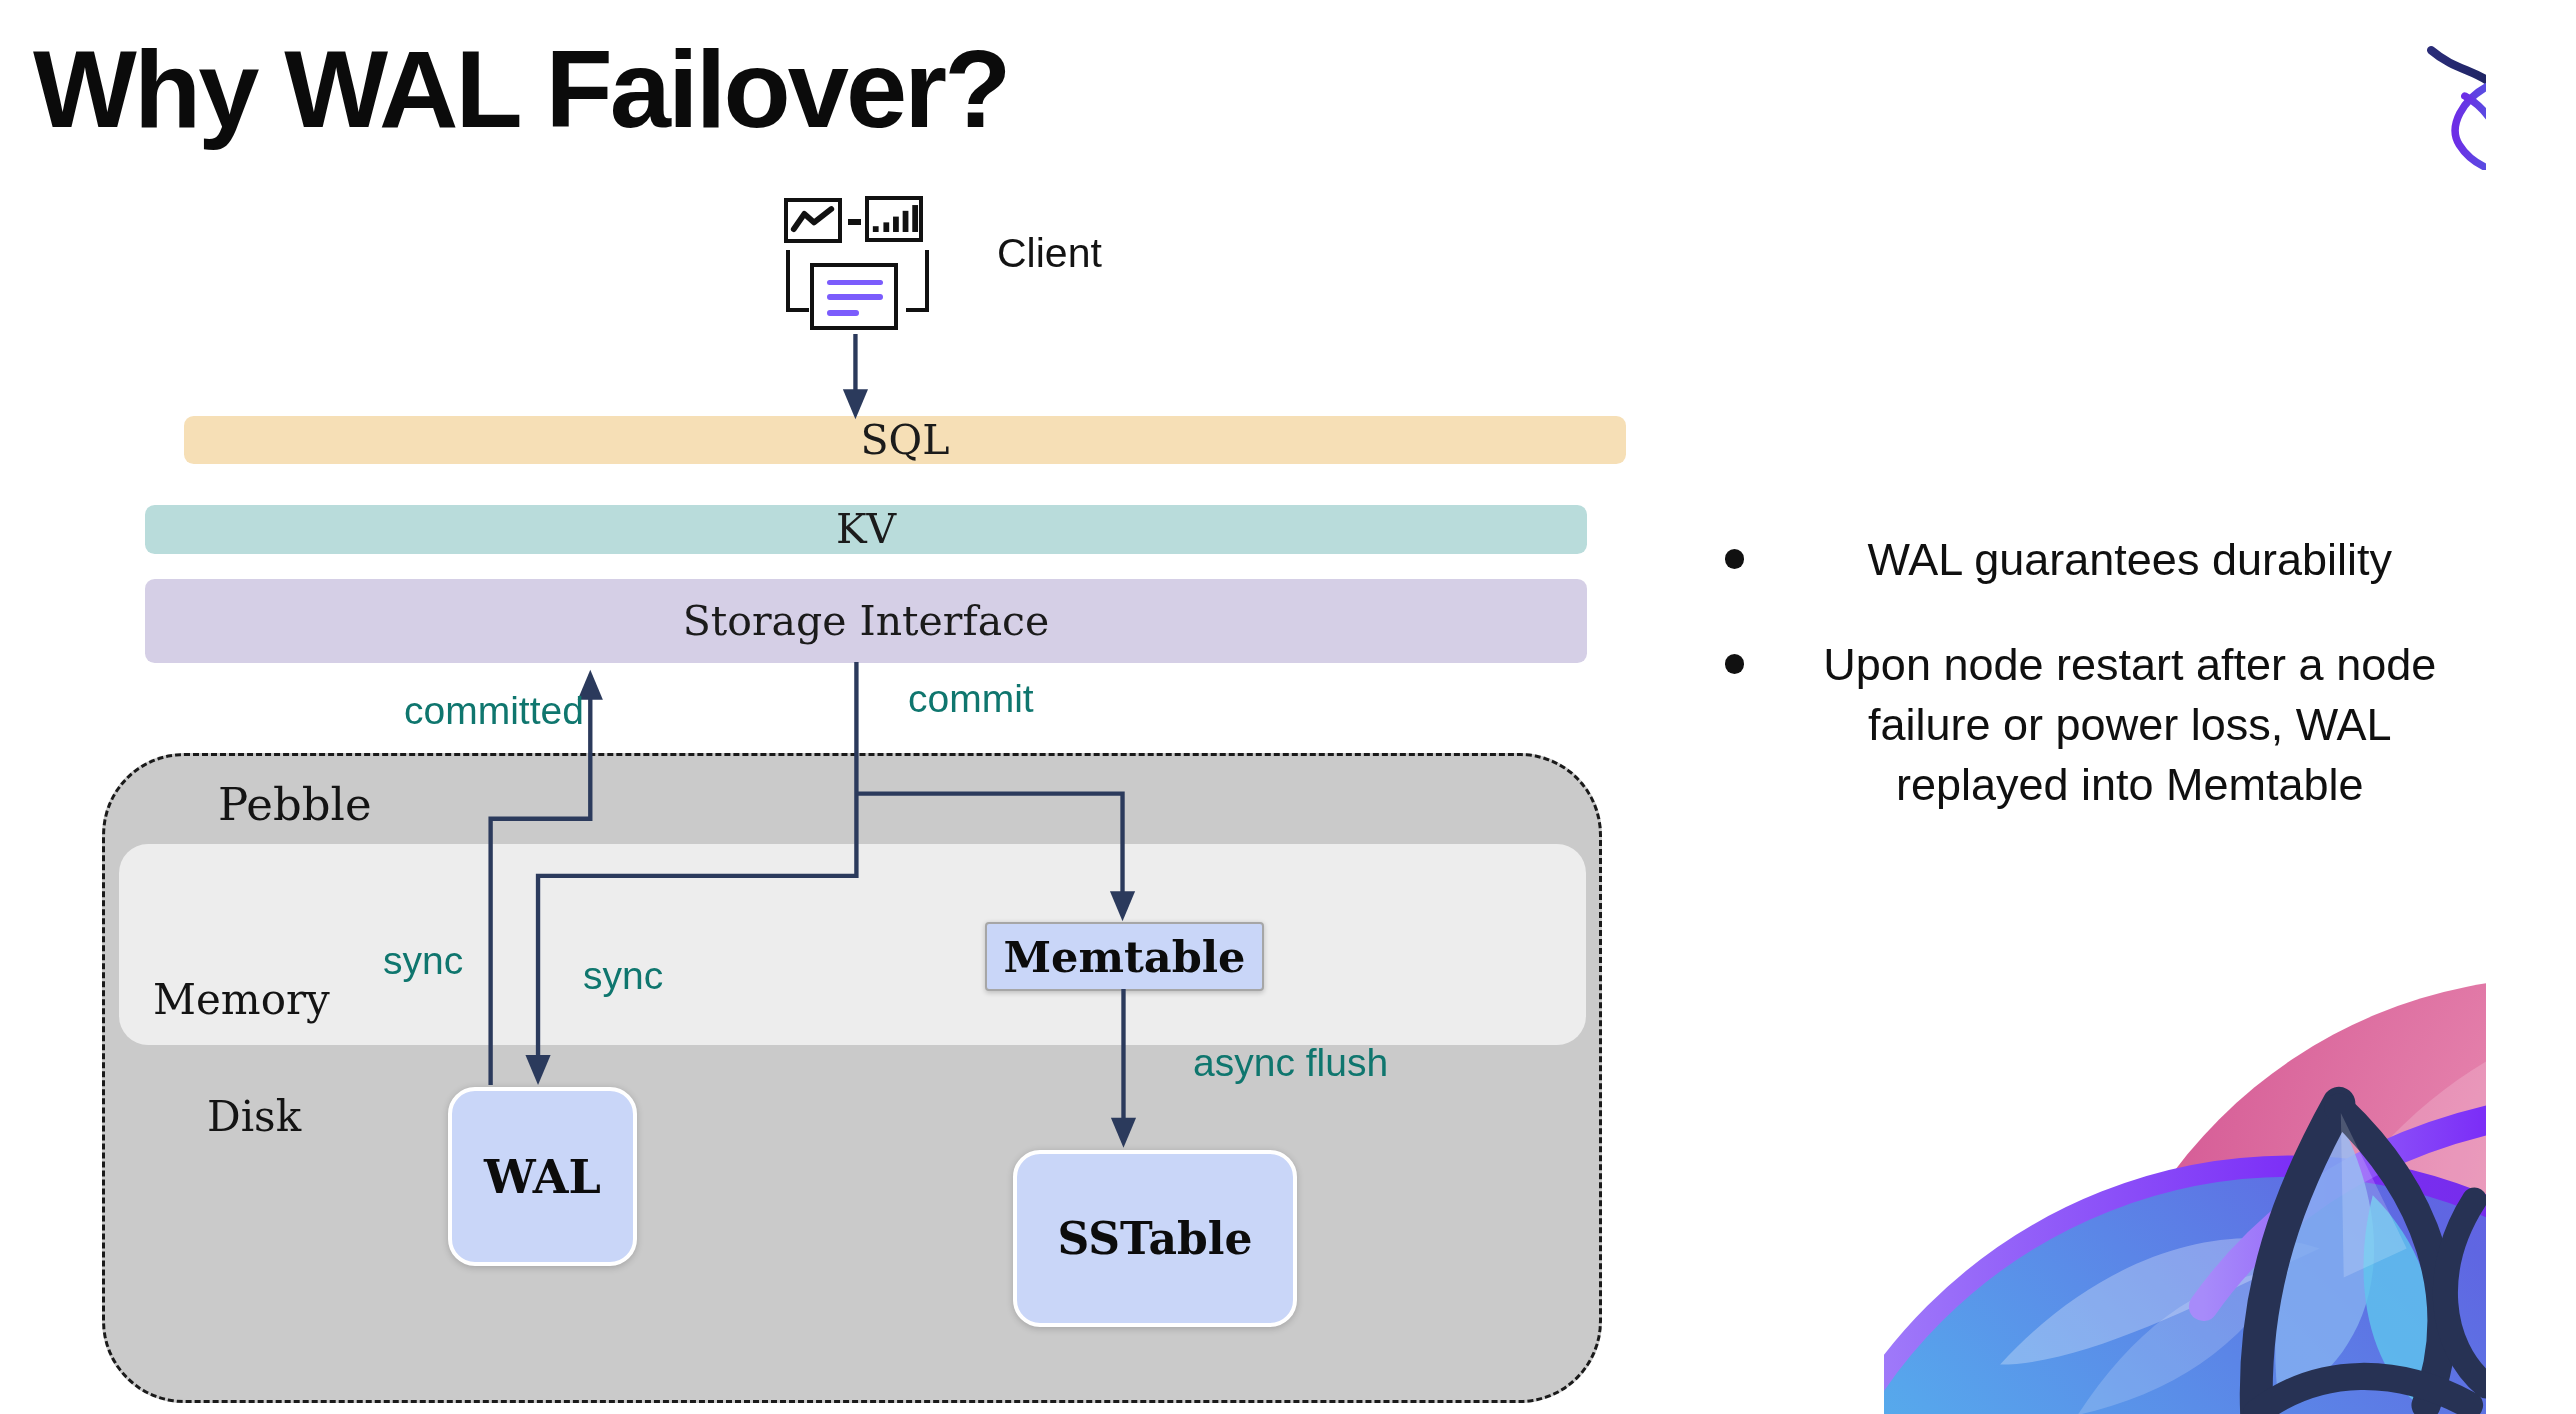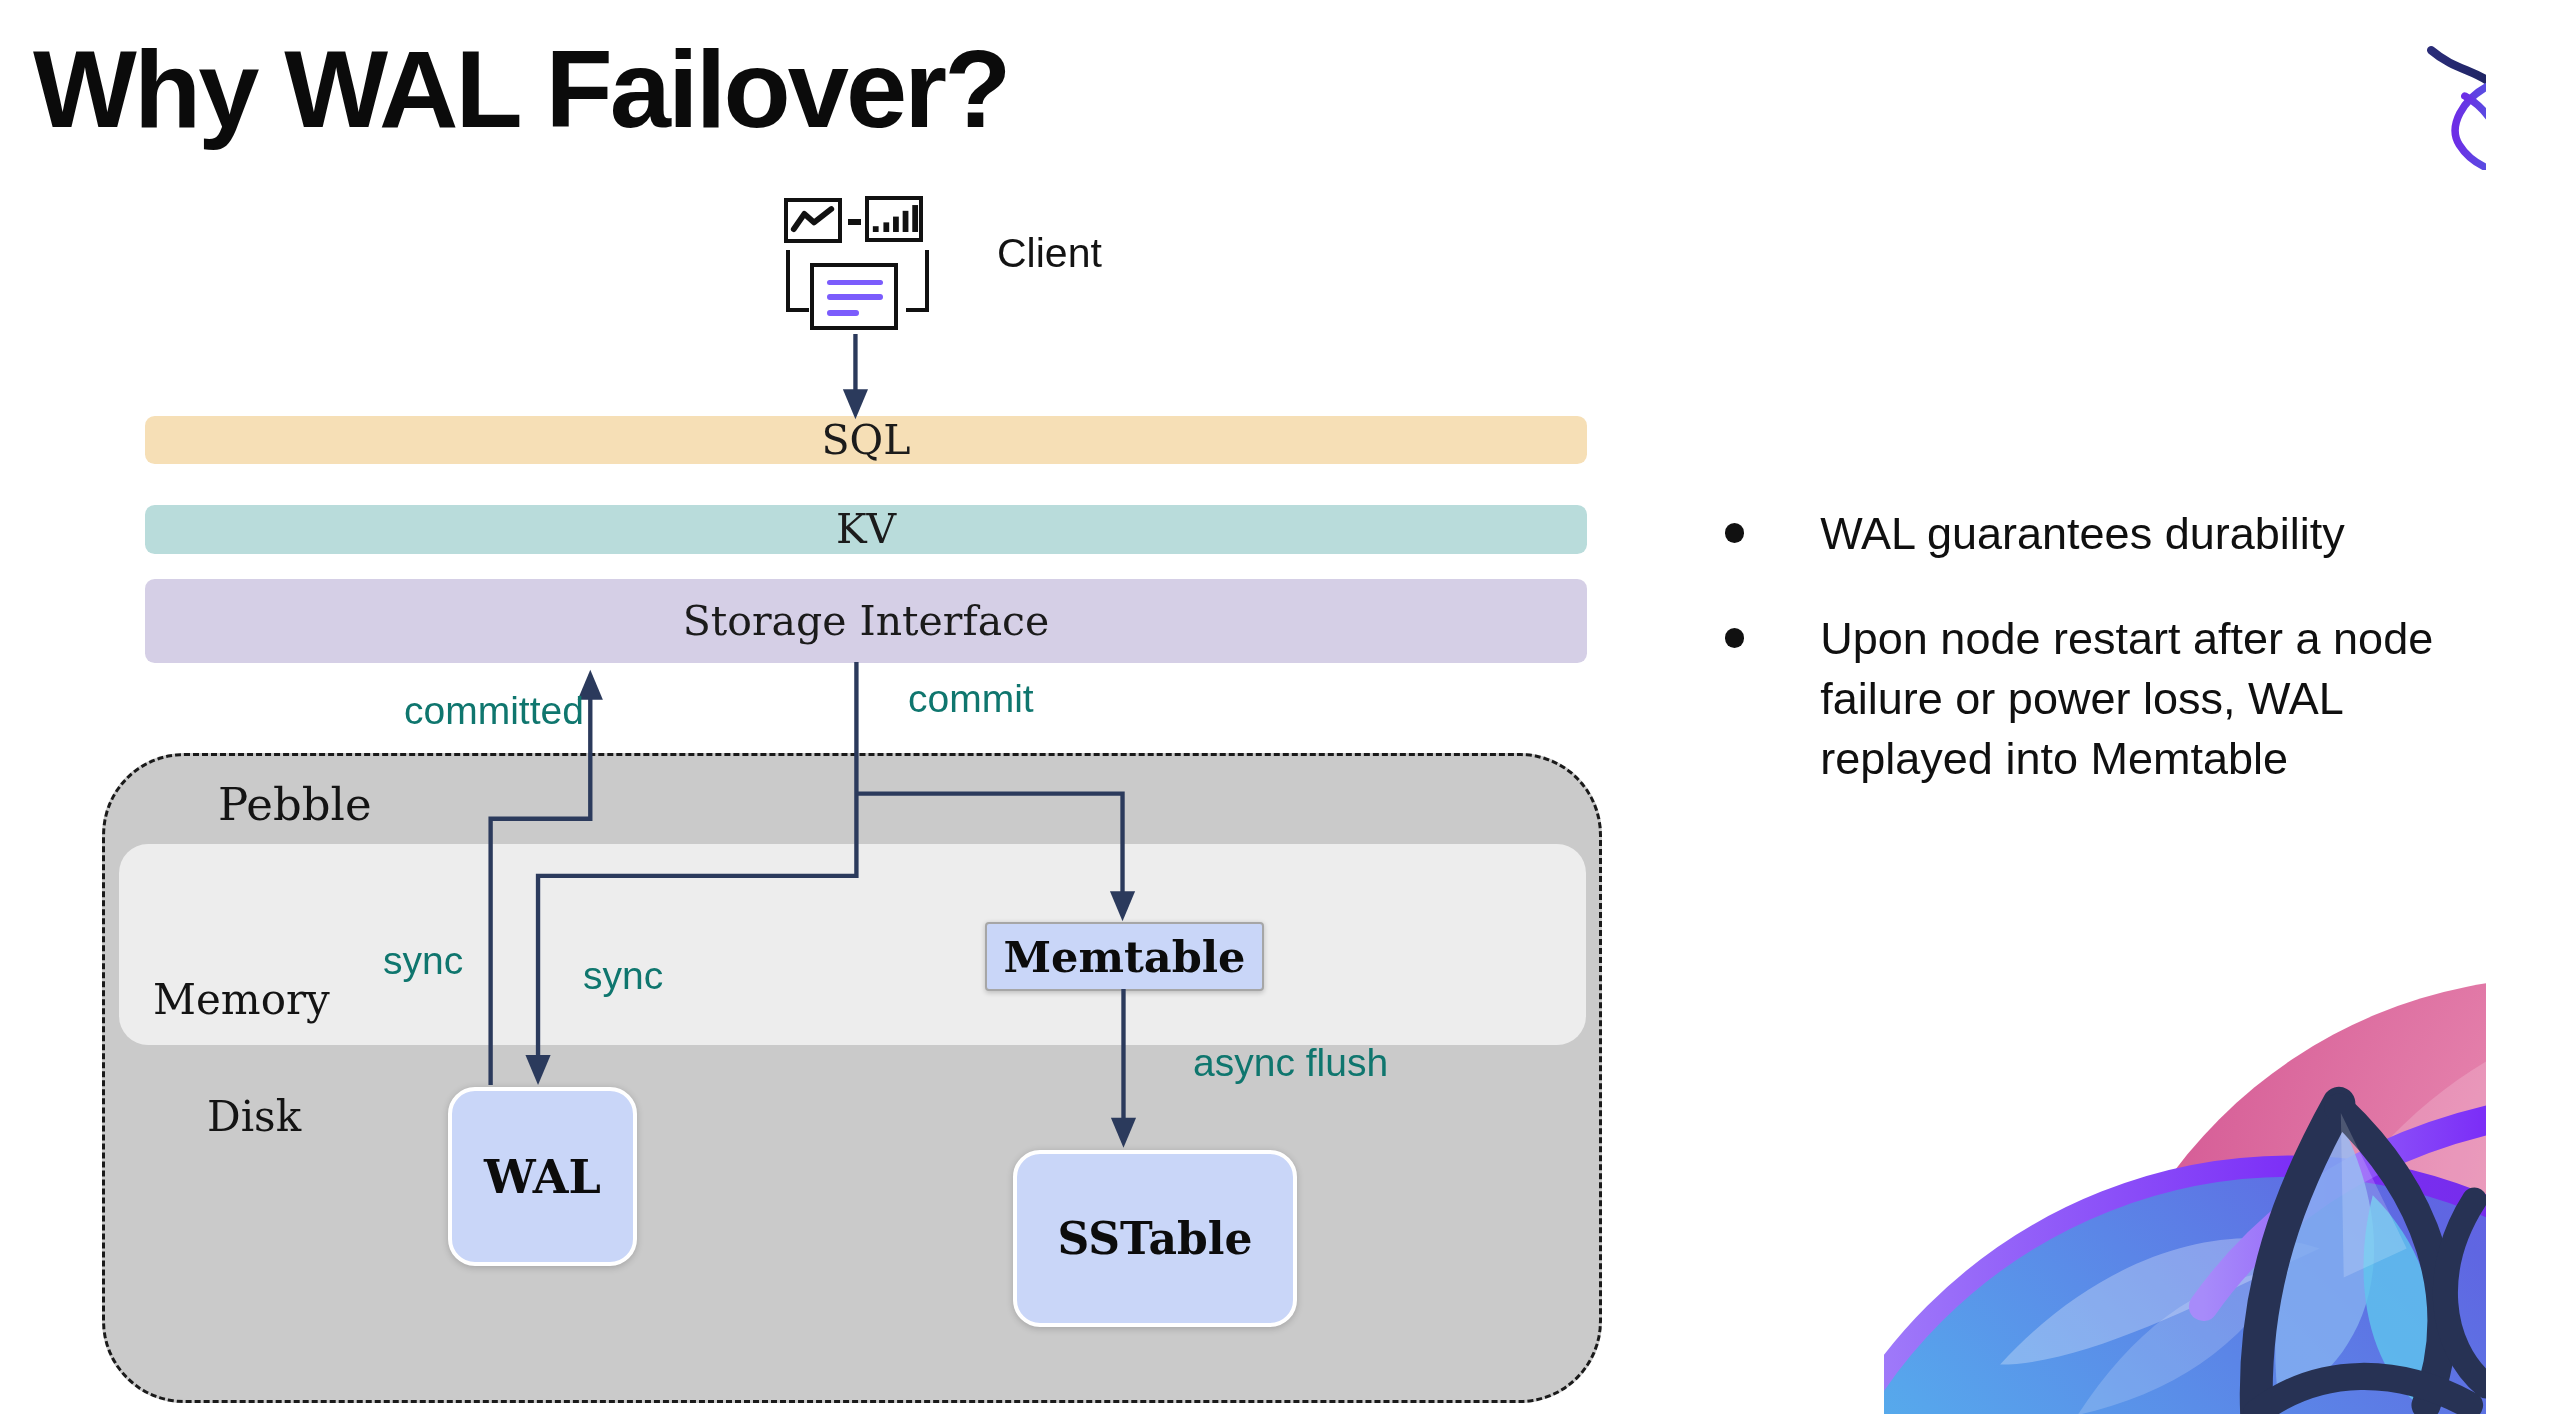--- a/index.html
+++ b/index.html
@@ -22,21 +22,21 @@
   .doc-rect{left:810px;top:263px;width:80px;height:59px;background:#fff;border:4.8px solid #111;z-index:5;}
   .doc-line{position:absolute;height:5.8px;border-radius:2.9px;background:#7B5CFC;}
   .doc-line1{left:12.6px;top:12.6px;width:56px;}
   .doc-line2{left:12.6px;top:27px;width:56px;}
   .doc-line3{left:12.6px;top:43px;width:32px;}
   .client-label{left:997px;top:230px;font-size:41px;color:#131313;z-index:6;}
 
   
   .bar{left:145px;width:1442px;border-radius:9.7px;text-align:center;z-index:2;
        font-family:"DejaVu Serif","Liberation Serif",serif;font-size:41px;color:#1b1b1b;}
-  .bar-sql{top:416px;height:48px;line-height:48px;background:#F6DFB6;}
+  .bar-sql{top:416px;height:48px;line-height:48px;background:#F6DFB6;margin-left:39px;}
   .bar-kv{top:505px;height:49px;line-height:49px;background:#B9DCDB;}
   .bar-storage{top:579px;height:84px;line-height:84px;background:#D5CFE6;}
 
   
   .pebble-box{left:102px;top:753px;width:1494px;height:644px;background:#CACACA;
               border:3.9px dashed #1a1a1a;border-radius:82px;z-index:1;}
   .memory-band{left:119px;top:844px;width:1467px;height:201px;background:#EDEDED;border-radius:29px;z-index:2;}
   .lbl-pebble{left:218px;top:778px;font-size:45px;color:#141414;z-index:3;}
   .lbl-memory{left:153px;top:975px;font-size:42px;color:#141414;z-index:3;}
   .lbl-disk{left:207px;top:1092px;font-size:42px;color:#141414;z-index:3;}
@@ -55,21 +55,21 @@
   .edge-label{font-size:39px;color:#0f766e;z-index:6;}
   .lbl-committed{left:404px;top:689px;}
   .lbl-commit{left:908px;top:677px;}
   .lbl-sync1{left:383px;top:939px;}
   .lbl-sync2{left:583px;top:954px;}
   .lbl-async{left:1193px;top:1041px;}
 
   .overlay{left:0;top:0;z-index:5;pointer-events:none;}
 
   
-  .bullets{left:1721px;top:504px;width:832px;z-index:6;}
+  .bullets{left:1721px;top:530px;width:832px;z-index:6;text-align:center;}
   .bullet-item{display:flex;margin-bottom:45px;}
   .bullet-dot{flex:0 0 auto;width:19.4px;height:19.4px;border-radius:50%;background:#111;margin:19.4px 76px 0 3.9px;}
   .bullet-text{font-size:45px;line-height:60px;color:#101010;width:619px;}
 
   
   .logo-svg{left:2417px;top:39px;z-index:6;}
   .art-svg{right:0;bottom:0;z-index:0;}
 </style>
 </head>
 <body>

